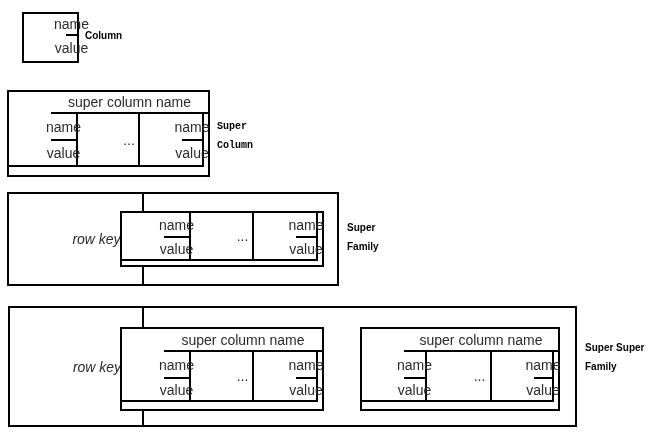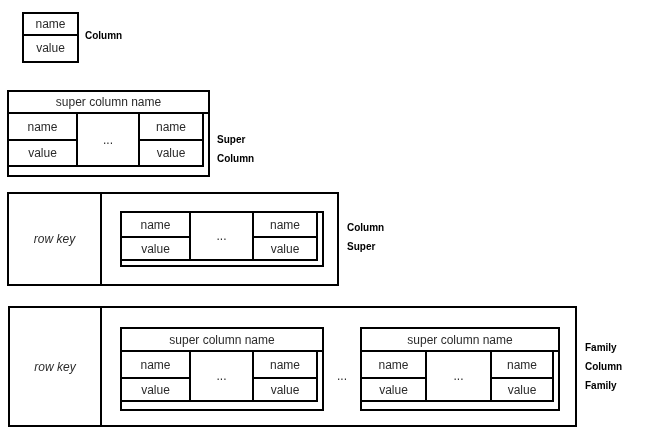--- a/index.html
+++ b/index.html
@@ -14,23 +14,24 @@
   }
   .box {
     position: absolute;
     border: 2px solid var(--border, #000);
     background: var(--background, #ffffff);
   }
   .cell {
     display: flex;
     align-items: center;
     justify-content: center;
-    font-size: 12px;
+    font-size: 14px;
     color: var(--text, #2b2b2b);
     white-space: nowrap;
+    margin-left: 42px;
   }
   .caption {
     position: absolute;
     font-weight: 700;
     font-size: 10px;
     line-height: 19px;
     color: var(--caption, #000);
   }
   
   .nv-n { height: 22px; border-bottom: 2px solid var(--border, #000); }
@@ -75,39 +76,39 @@
         <div class="cell r-n">name</div>
         <div class="cell r-v">value</div>
       </div>
       <div class="col col-m cell">...</div>
       <div class="col col-r">
         <div class="cell r-n">name</div>
         <div class="cell r-v">value</div>
       </div>
     </div>
   </div>
-  <div class="caption" style="left:217px; top:130px; width:62px;">Super Column</div>
+  <div class="caption" style="left:217px; top:117px; width:62px;font-family:Liberation Mono, monospace;">Super Column</div>
 
   <div class="box" style="left:7px; top:192px; width:332px; height:94px;">
     <div class="cell rowkey" style="width:93px;">row key</div>
     <div class="box" style="left:111px; top:17px; width:204px; height:56px;">
       <div class="sc-body" style="height:48px; margin-bottom:4px;">
         <div class="col col-l">
           <div class="cell r-n" style="height:25px;">name</div>
           <div class="cell r-v">value</div>
         </div>
         <div class="col col-m cell">...</div>
         <div class="col col-r">
           <div class="cell r-n" style="height:25px;">name</div>
           <div class="cell r-v">value</div>
         </div>
       </div>
     </div>
   </div>
-  <div class="caption" style="left:347px; top:218px; width:62px;">Column Super</div>
+  <div class="caption" style="left:347px; top:218px; width:62px;">Super Family</div>
 
   <div class="box" style="left:8px; top:306px; width:569px; height:121px;">
     <div class="cell rowkey" style="width:92px;">row key</div>
 
     <div class="box" style="left:110px; top:19px; width:204px; height:84px;">
       <div class="cell sc-header h23">super column name</div>
       <div class="sc-body" style="height:50px; margin-bottom:5px;">
         <div class="col col-l">
           <div class="cell r-n">name</div>
           <div class="cell r-v">value</div>
@@ -130,15 +131,15 @@
           <div class="cell r-v">value</div>
         </div>
         <div class="col col-m cell">...</div>
         <div class="col col-r" style="width:60px;">
           <div class="cell r-n">name</div>
           <div class="cell r-v">value</div>
         </div>
       </div>
     </div>
   </div>
-  <div class="caption" style="left:585px; top:338px; width:60px;">Family Column Family</div>
+  <div class="caption" style="left:585px; top:338px; width:60px;">Super Super Family</div>
 
 </div>
 
 </body></html>

